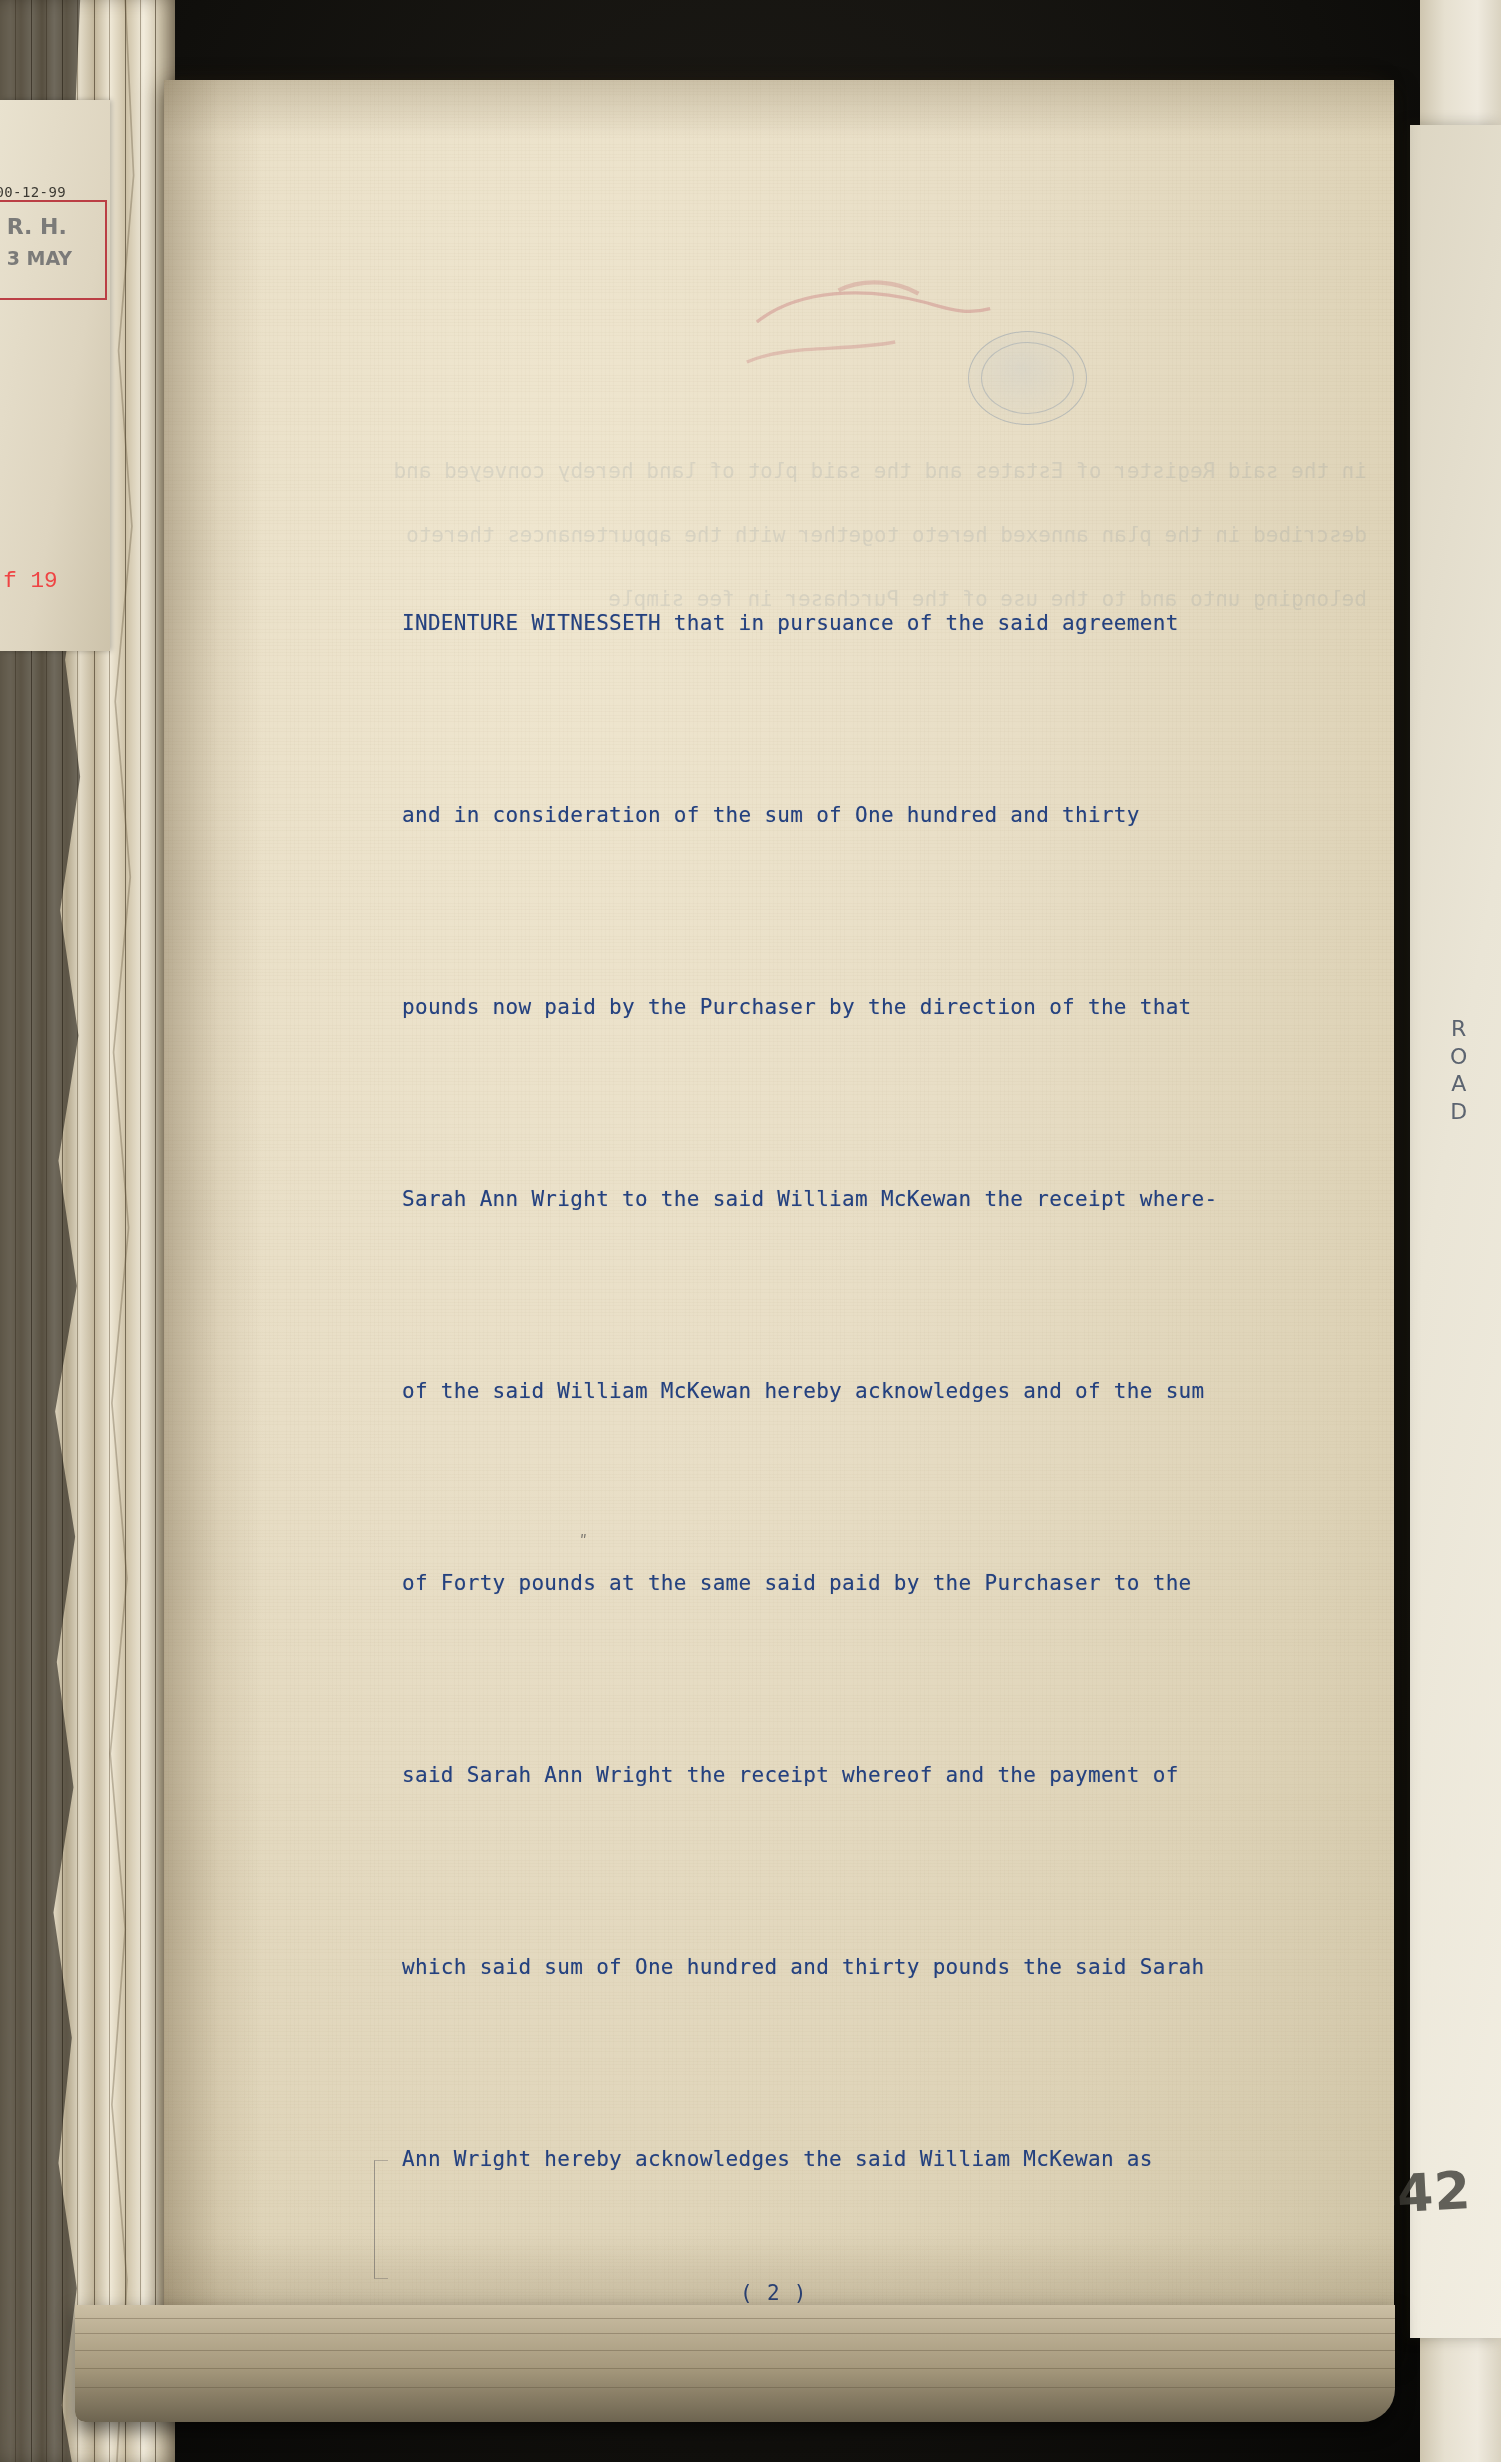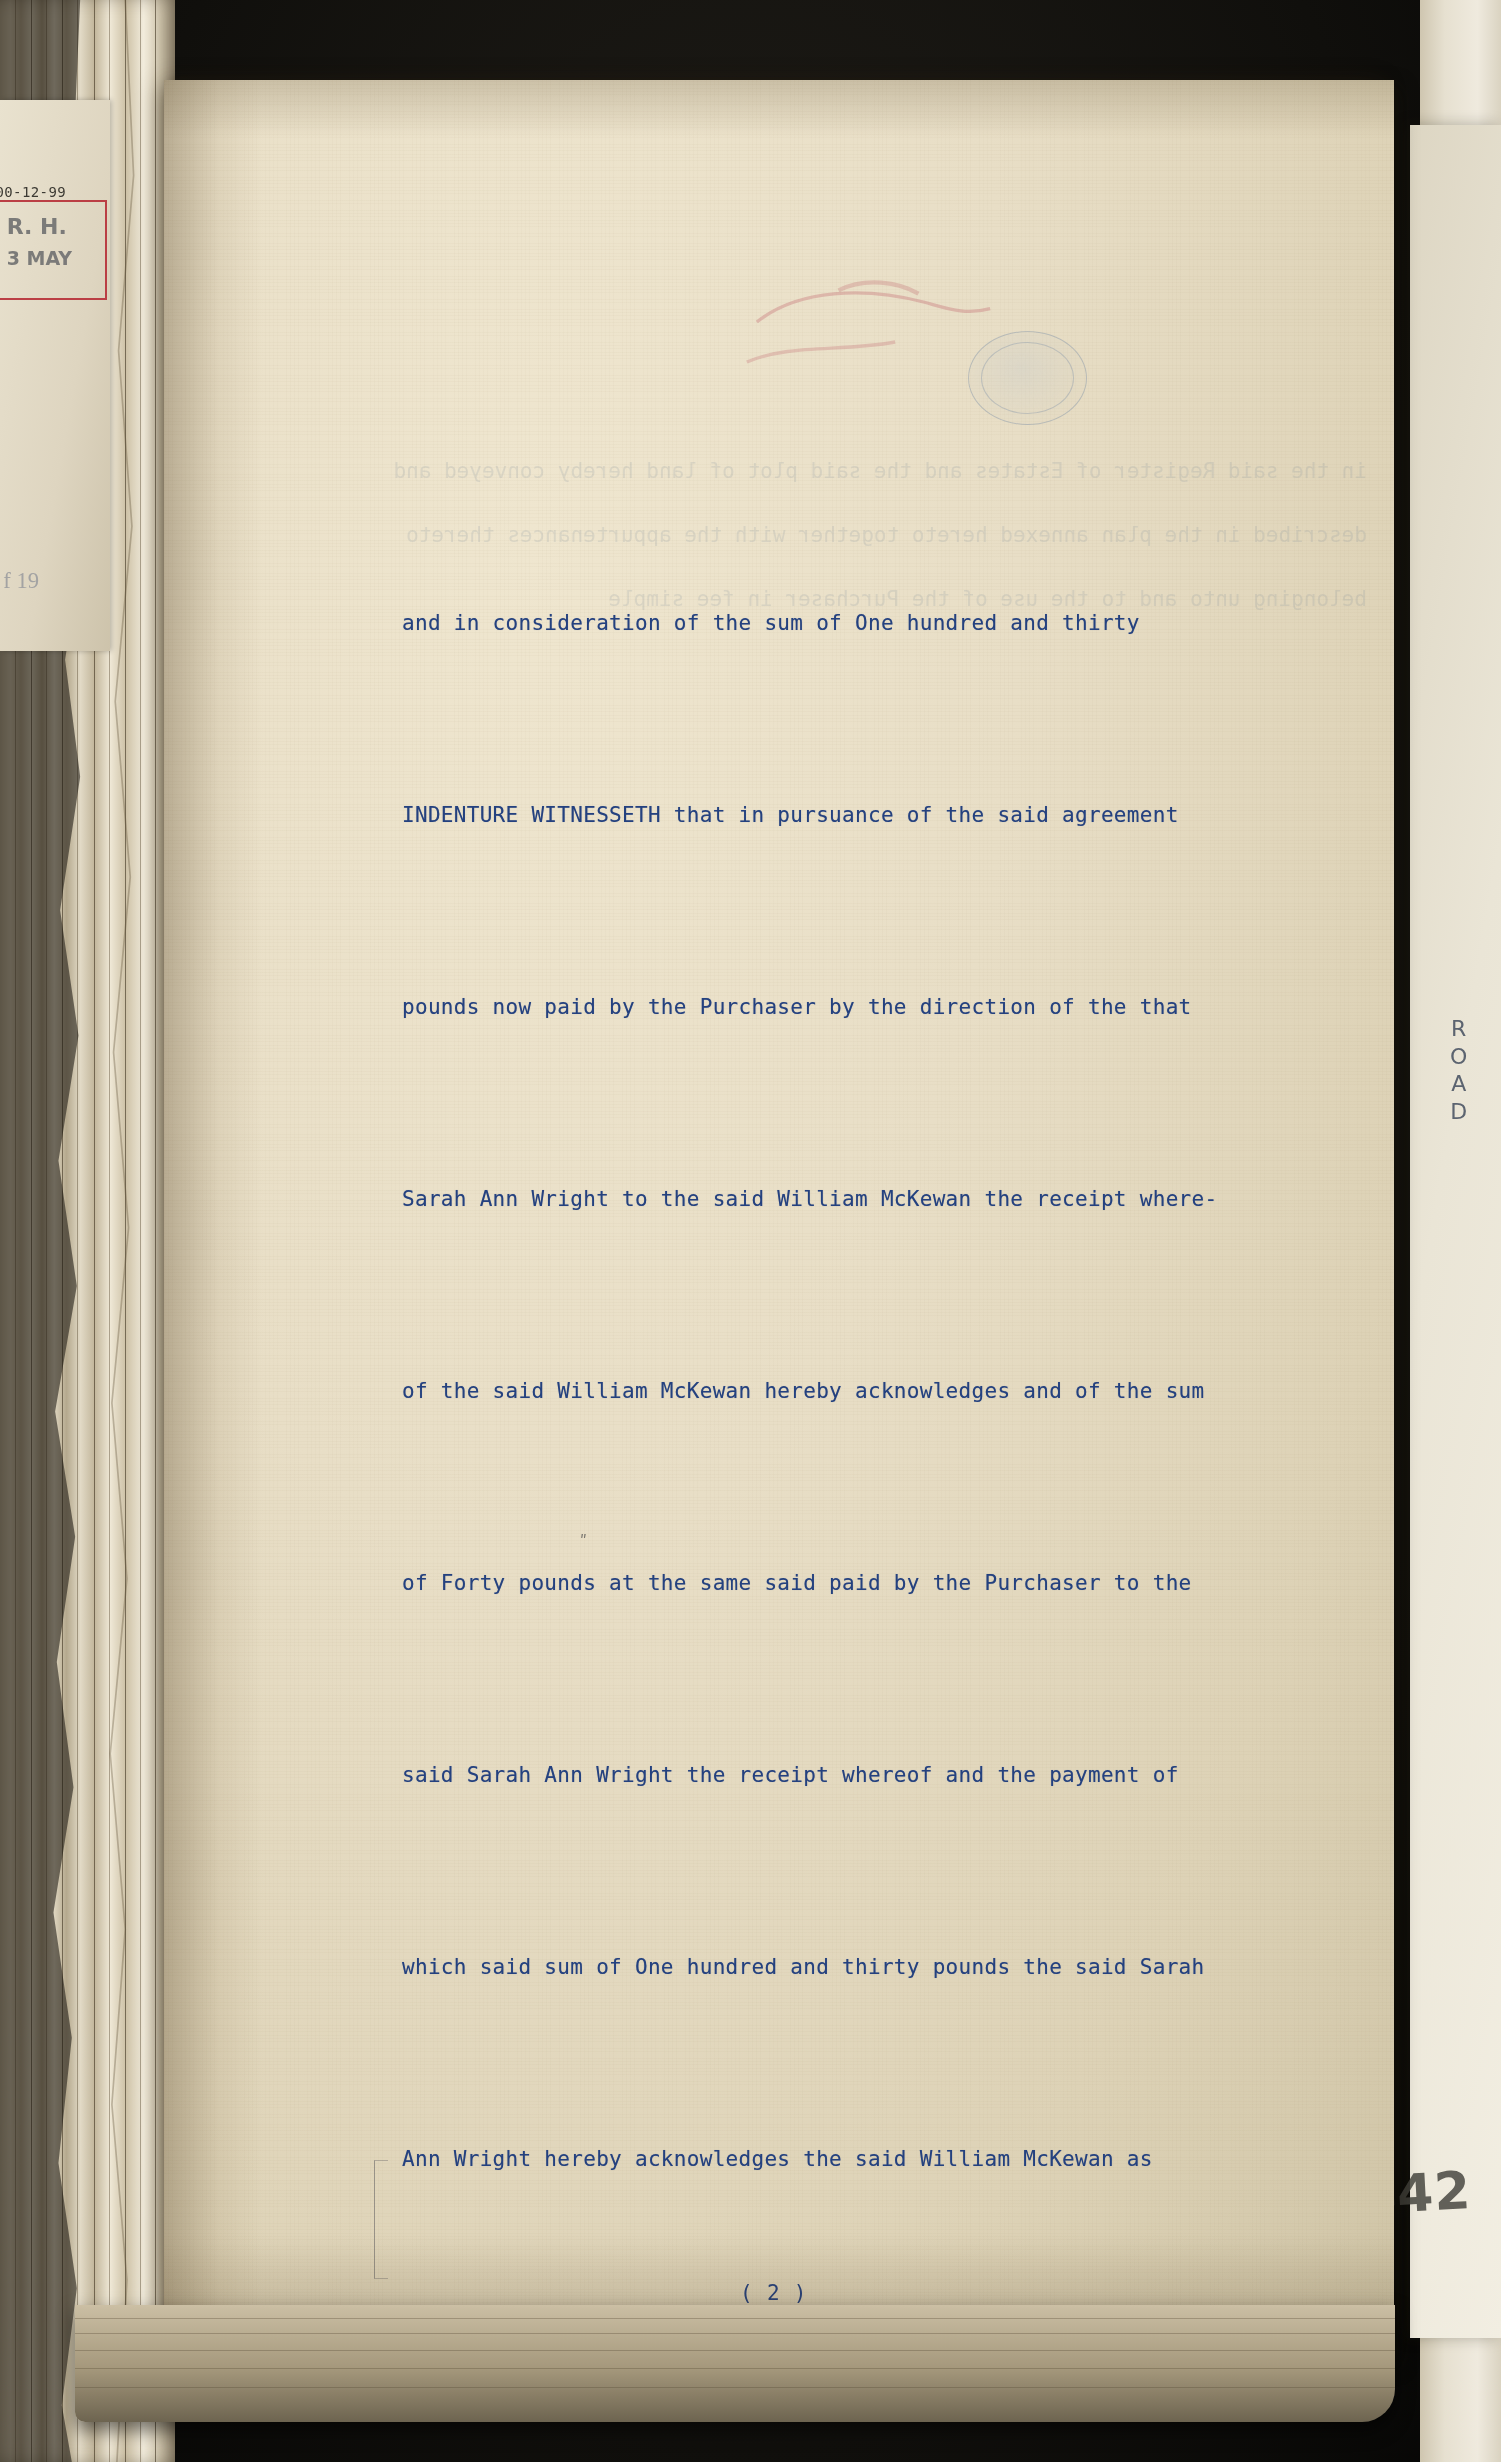--- a/index.html
+++ b/index.html
@@ -111,22 +111,22 @@
     box-sizing: border-box;
     opacity: 0.92;
     overflow: hidden;
     white-space: nowrap;
   }
   .stamp-red .l2 { font-size: 19px; }
   .slip-year {
     position: absolute;
     left: 3.3px;
     top: 568px;
-    color: #a3a3a3;
-    font-family: Liberation Serif, serif;
+    color: #ef4444;
+    font-family: Liberation Mono, monospace;
     font-size: 22.6px;
     white-space: nowrap;
   }
 
   
   .right-leaf {
     position: absolute;
     left: 1420px;
     top: 0;
     width: 82px;
@@ -380,22 +380,22 @@
 
     <svg class="flourish" viewBox="0 0 320 150">
       <path d="M20,60 C70,20 150,18 220,36 C250,44 270,52 300,44" stroke="#c0616b" stroke-width="4" fill="none" opacity="0.6"></path>
       <path d="M8,108 C60,86 120,96 186,84" stroke="#c0616b" stroke-width="4" fill="none" opacity="0.5"></path>
       <path d="M118,22 C150,6 190,12 214,26" stroke="#b8555f" stroke-width="5" fill="none" opacity="0.45"></path>
     </svg>
 
     <div class="seal"></div>
 
     <div class="typed">
+      <span class="ln">INDENTURE WITNESSETH that in pursuance of the said agreement</span>
       <span class="ln">and in consideration of the sum of One hundred and thirty</span>
-      <span class="ln">INDENTURE WITNESSETH that in pursuance of the said agreement</span>
       <span class="ln">pounds now paid by the Purchaser by the direction of the that</span>
       <span class="ln">Sarah Ann Wright to the said William McKewan the receipt where-</span>
       <span class="ln">of the said William McKewan hereby acknowledges and of the sum</span>
       <span class="ln">of Forty pounds at the same said paid by the Purchaser to the</span>
       <span class="ln">said Sarah Ann Wright the receipt whereof and the payment of</span>
       <span class="ln">which said sum of One hundred and thirty pounds the said Sarah</span>
       <span class="ln">Ann Wright hereby acknowledges the said William McKewan as</span>
       <span class="ln">Mortgagee at the request of the said Sarah Ann Wright hereby</span>
       
       

